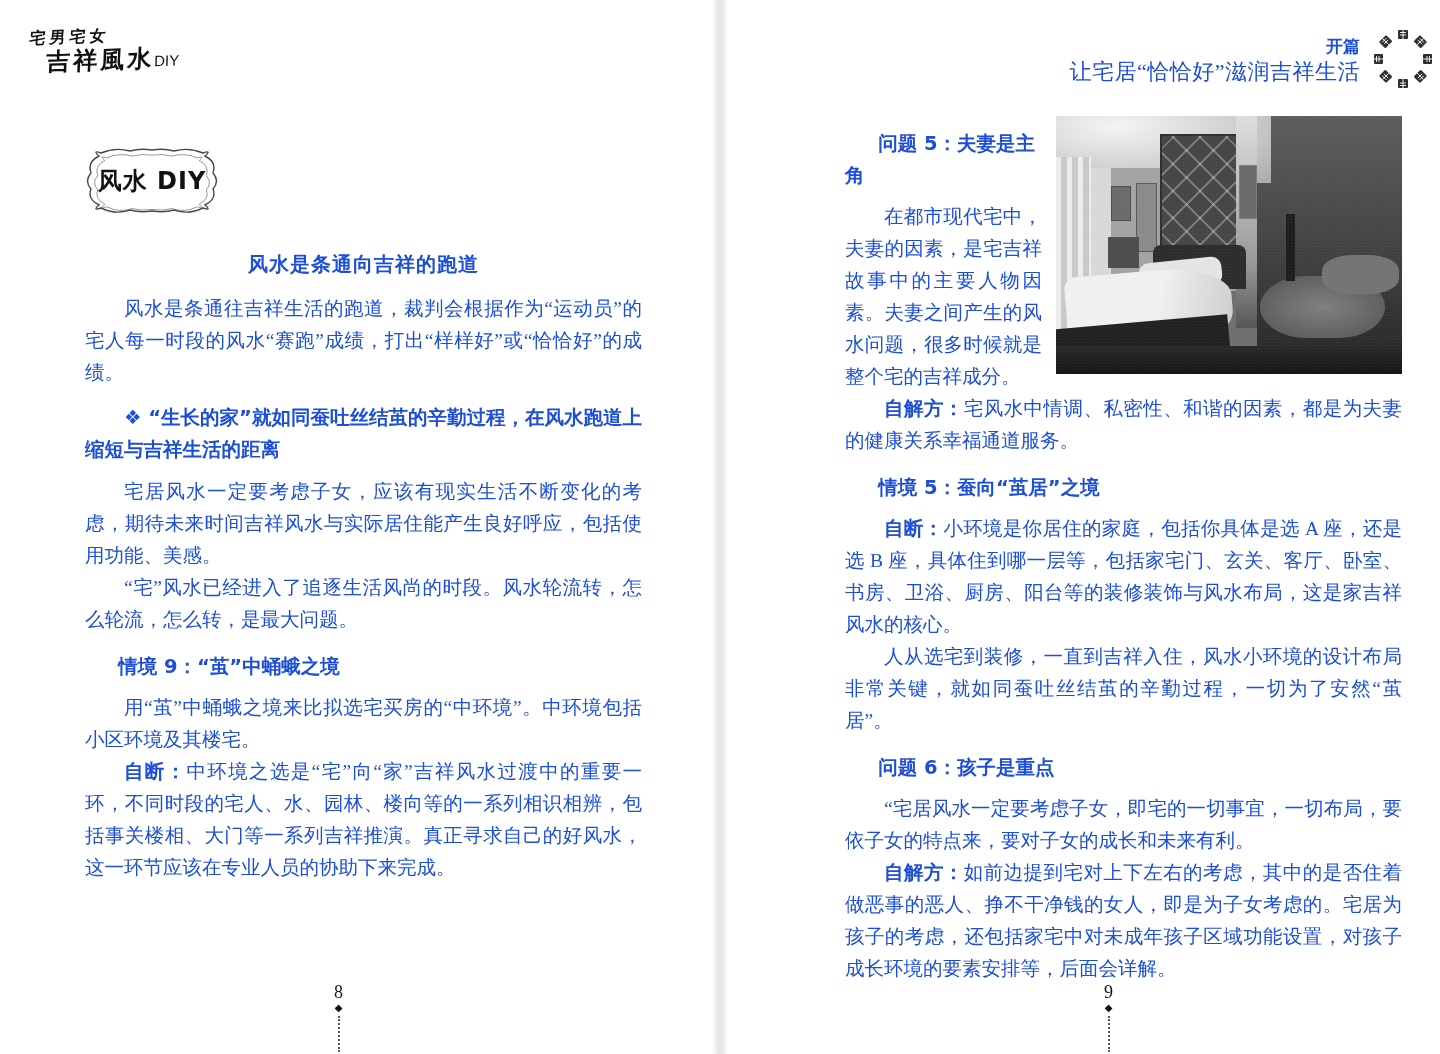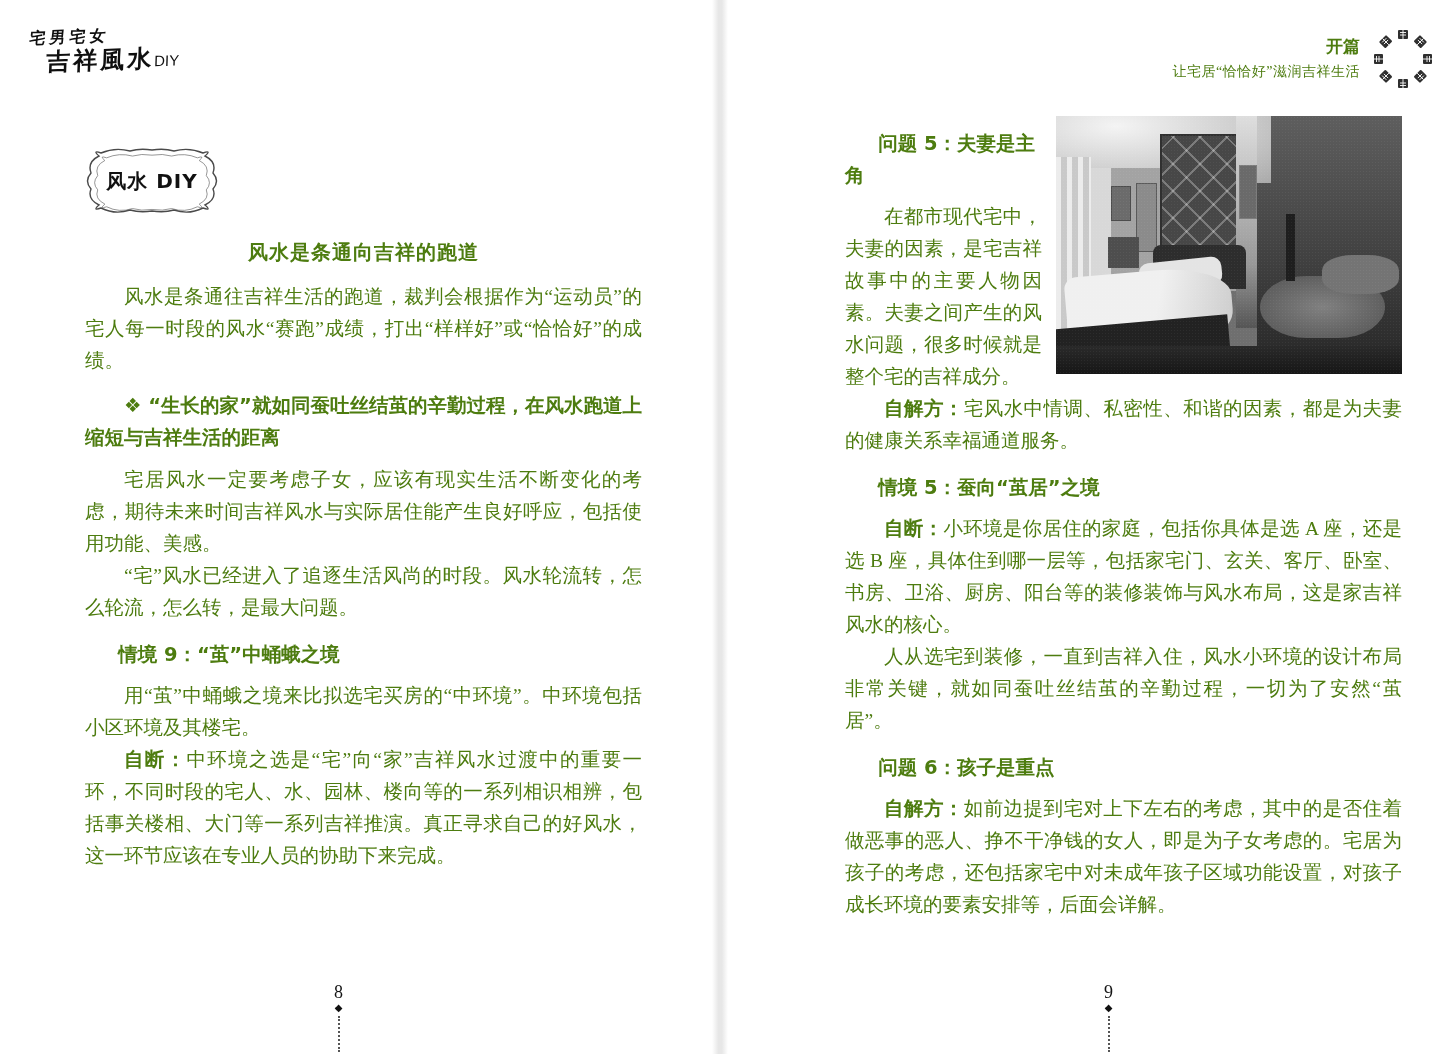--- a/index.html
+++ b/index.html
@@ -16,39 +16,39 @@
   .logo { position:absolute; left:30px; top:26px; color:#0f0f0f;
           font-family:"DejaVu Sans",sans-serif; transform:rotate(-2deg); }
   .logo-l1 { font-weight:bold; font-size:16px; letter-spacing:4px; transform:skewX(-8deg); }
   .logo-l2 { font-weight:bold; font-size:24px; letter-spacing:3px; margin:-3px 0 0 16px; transform:skewX(-4deg); }
   .logo-diy { font-size:15px; font-weight:normal; letter-spacing:0; font-family:"Liberation Sans",sans-serif; }
   
   .badge { position:absolute; left:84px; top:146px; width:136px; height:70px; }
   .badge svg { position:absolute; left:0; top:0; }
   .badge-label { position:absolute; left:0; top:0; width:136px; height:70px;
     display:flex; align-items:center; justify-content:center;
-    font-family:"DejaVu Sans",sans-serif; font-weight:bold; font-size:20px; color:#111; letter-spacing:1px; }
+    font-family:"DejaVu Sans",sans-serif; font-weight:bold; font-size:24px; color:#111; letter-spacing:1px; }
   
   .page { position:absolute; width:557px; font-size:19.5px; line-height:32px;
-          text-align:justify; color:#4d7c0f; }
+          text-align:justify; color:#1d4ed8; }
   #left-page  { left:85px;  top:236px; }
   #right-page { left:845px; top:28px;  }
   .title-center { text-align:center; font-family:"DejaVu Sans",sans-serif; font-weight:bold;
-                  font-size:20px; margin:0 0 13px; letter-spacing:1px; }
+                  font-size:20px; margin:12px 0 13px; letter-spacing:1px; }
   .page p { margin:0; text-indent:2em; }
   .gap-top { margin-top:10px !important; }
   .bullet  { font-family:"DejaVu Sans",sans-serif; font-weight:bold; margin-top:13px !important; }
   .section-h { font-family:"DejaVu Sans",sans-serif; font-weight:bold; font-size:19.5px;
                margin:15px 0 9px; text-indent:1.7em; text-align:left; }
   .lead { font-family:"DejaVu Sans",sans-serif; font-weight:bold; }
   
   .rp-header { position:relative; height:72px; }
   .rp-h1 { position:absolute; right:42px; top:2px; font-family:"DejaVu Sans",sans-serif;
            font-weight:bold; font-size:17px; }
-  .rp-h2 { position:absolute; right:42px; top:28px; font-size:14px; letter-spacing:0.5px; }
+  .rp-h2 { position:absolute; right:42px; top:28px; font-size:22px; letter-spacing:0.5px; }
   .ornament { position:absolute; right:-34px; top:-2px; width:66px; height:66px; }
   
   .photo { float:right; width:346px; height:258px; margin:16px 0 12px 14px;
            position:relative; overflow:hidden; background:#6f6f6f; }
   .photo div { position:absolute; }
   .ph-ceiling { left:0; top:0; width:62%; height:26%;
     background:radial-gradient(ellipse at 28% 15%,#f4f4f4,#cfcfcf 55%,#a9a9a9); }
   .ph-backwall { left:8%; top:20%; width:48%; height:48%; background:#a3a3a3; }
   .ph-curtain { left:0; top:16%; width:10%; height:74%;
     background:repeating-linear-gradient(90deg,#ececec 0 5px,#c9c9c9 5px 11px); }
@@ -197,20 +197,21 @@
 
   <div class="section-h" style="margin-top:28px;">问题 5：夫妻是主角</div>
   <p>在都市现代宅中，夫妻的因素，是宅吉祥故事中的主要人物因素。夫妻之间产生的风水问题，很多时候就是整个宅的吉祥成分。</p>
   <p><span class="lead">自解方：</span><span>宅风水中情调、私密性、和谐的因素，都是为夫妻的健康关系幸福通道服务。</span></p>
 
   <div class="section-h">情境 5：蚕向“茧居”之境</div>
   <p><span class="lead">自断：</span><span>小环境是你居住的家庭，包括你具体是选 A 座，还是选 B 座，具体住到哪一层等，包括家宅门、玄关、客厅、卧室、书房、卫浴、厨房、阳台等的装修装饰与风水布局，这是家吉祥风水的核心。</span></p>
   <p>人从选宅到装修，一直到吉祥入住，风水小环境的设计布局非常关键，就如同蚕吐丝结茧的辛勤过程，一切为了安然“茧居”。</p>
 
   <div class="section-h">问题 6：孩子是重点</div>
+  <p>“宅居风水一定要考虑子女，即宅的一切事宜，一切布局，要依子女的特点来，要对子女的成长和未来有利。</p>
   <p><span class="lead">自解方：</span><span>如前边提到宅对上下左右的考虑，其中的是否住着做恶事的恶人、挣不干净钱的女人，即是为子女考虑的。宅居为孩子的考虑，还包括家宅中对未成年孩子区域功能设置，对孩子成长环境的要素安排等，后面会详解。</span></p>
 </div>
 
 <div class="pagefoot" id="foot-left">
   <div class="pf-num">8</div>
   <div class="pf-diamond">◆</div>
   <div class="pf-dotline"></div>
 </div>
 <div class="pagefoot" id="foot-right">
   <div class="pf-num">9</div>

